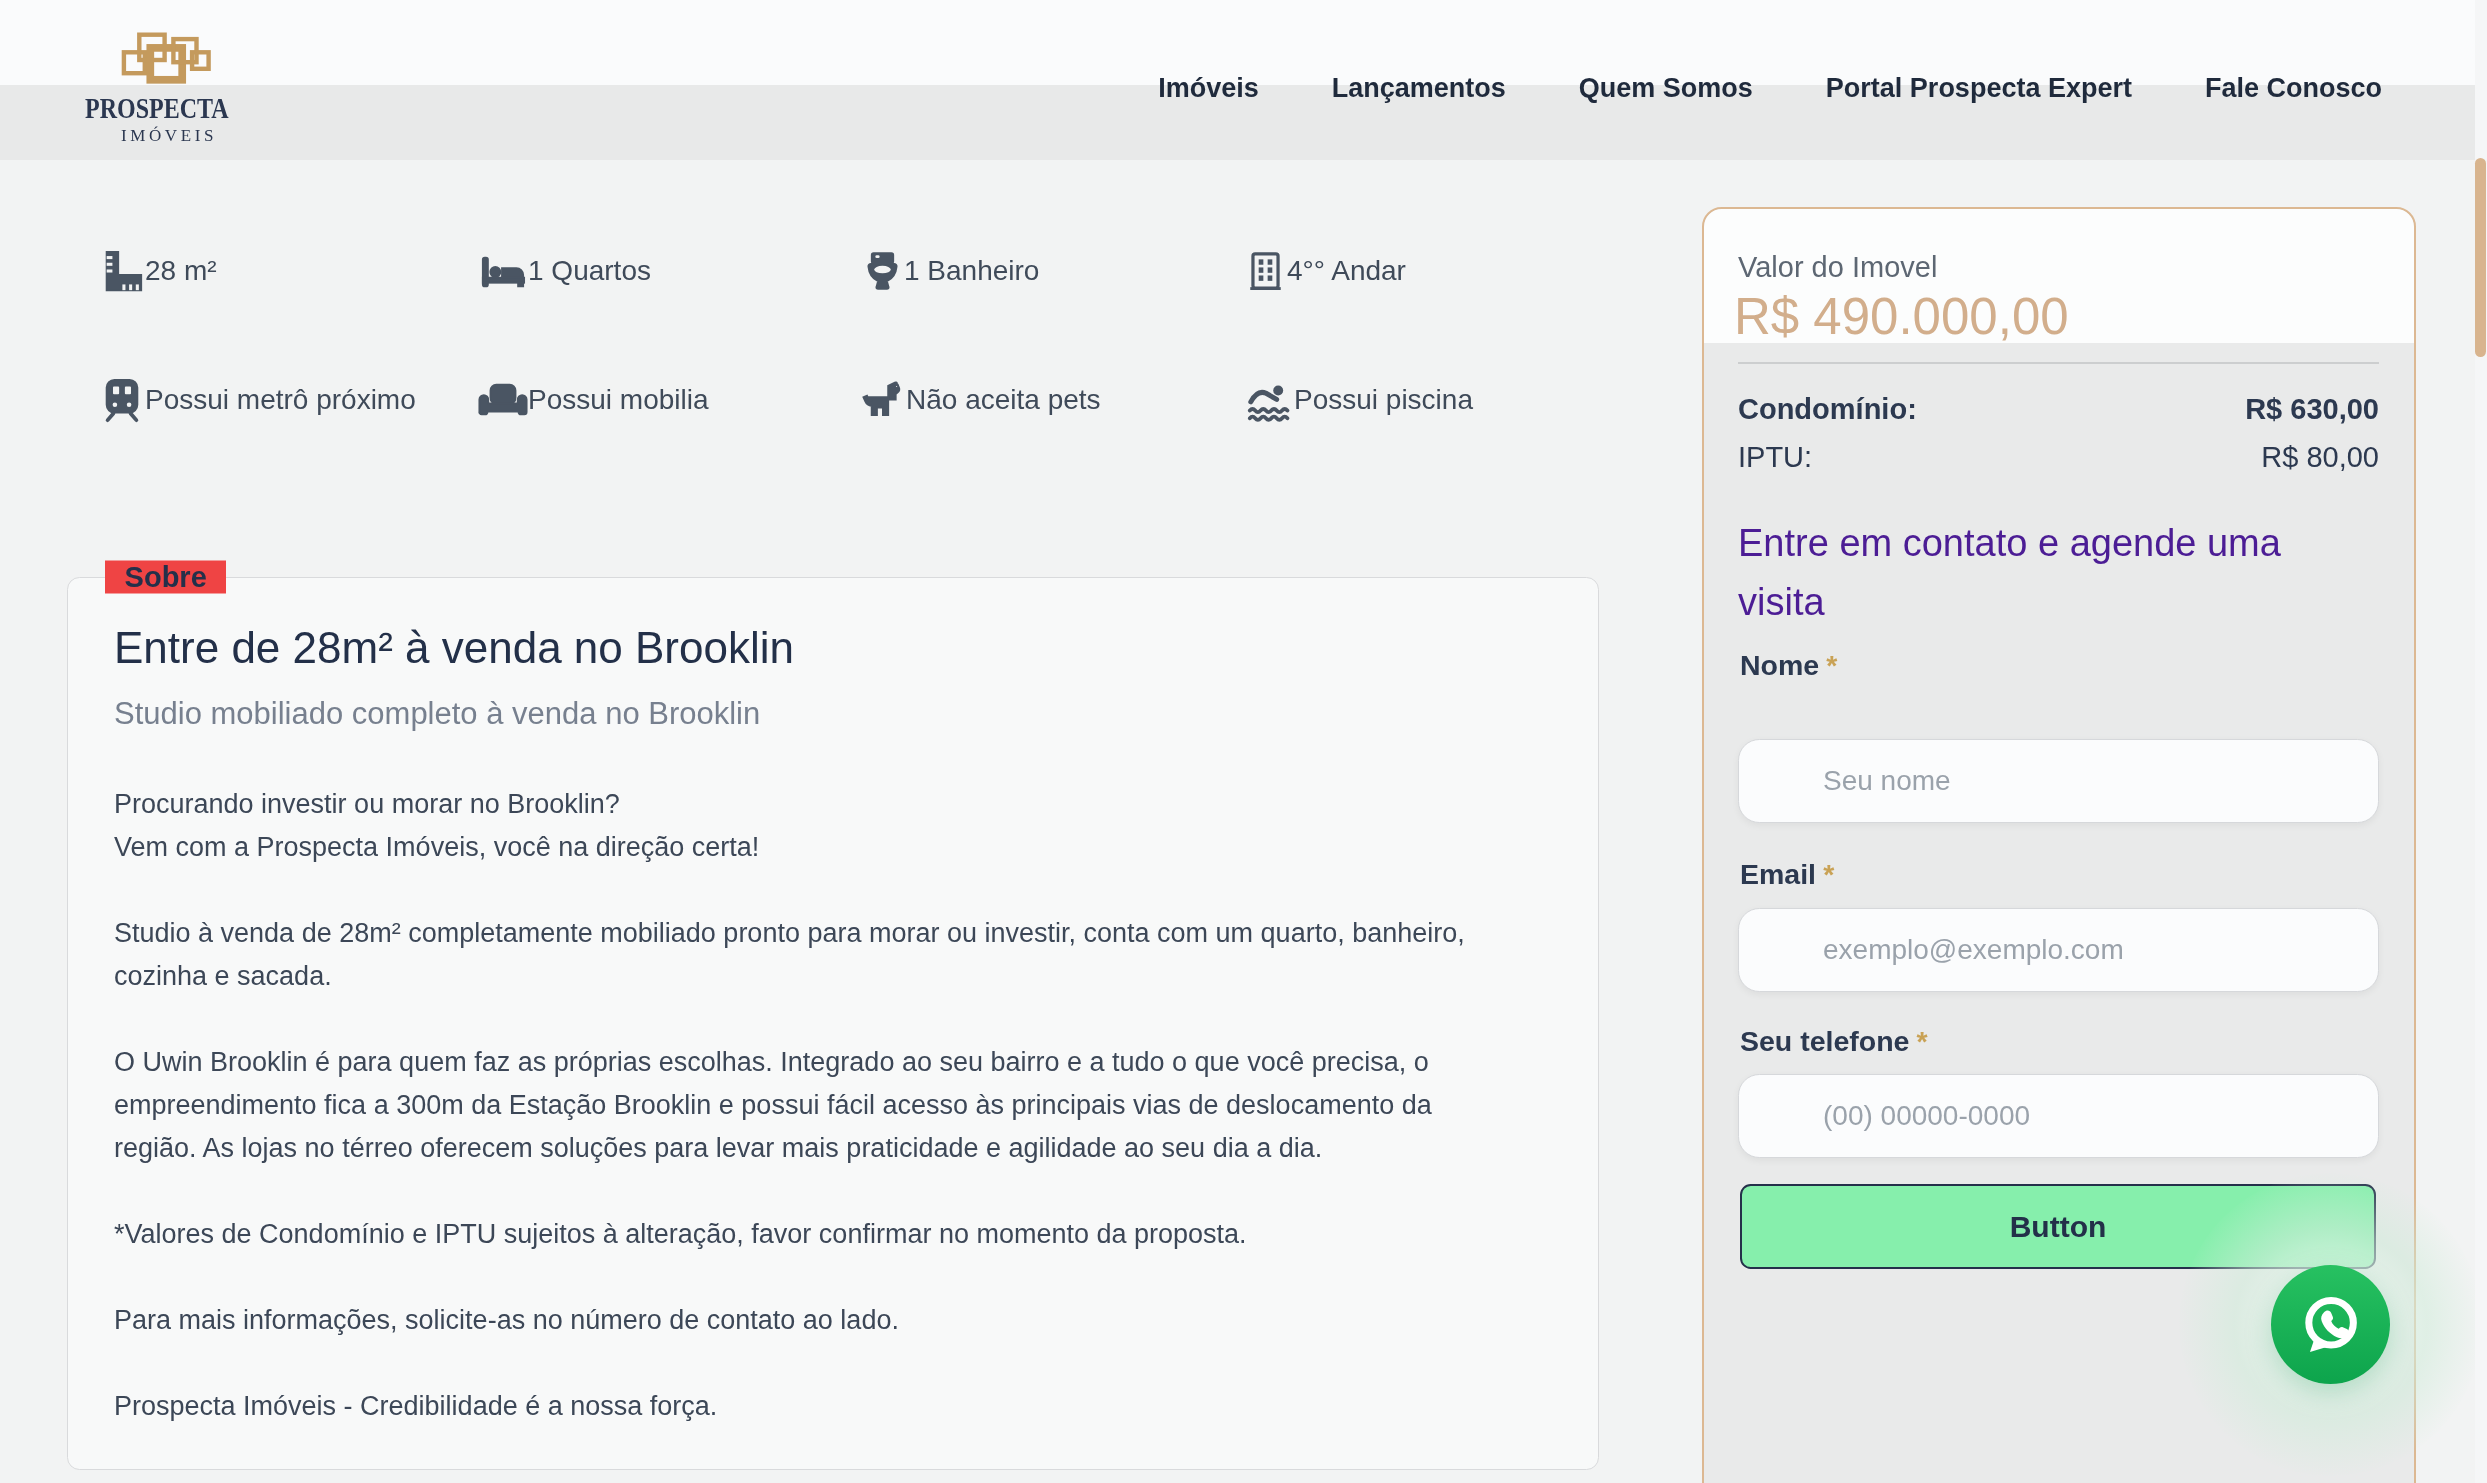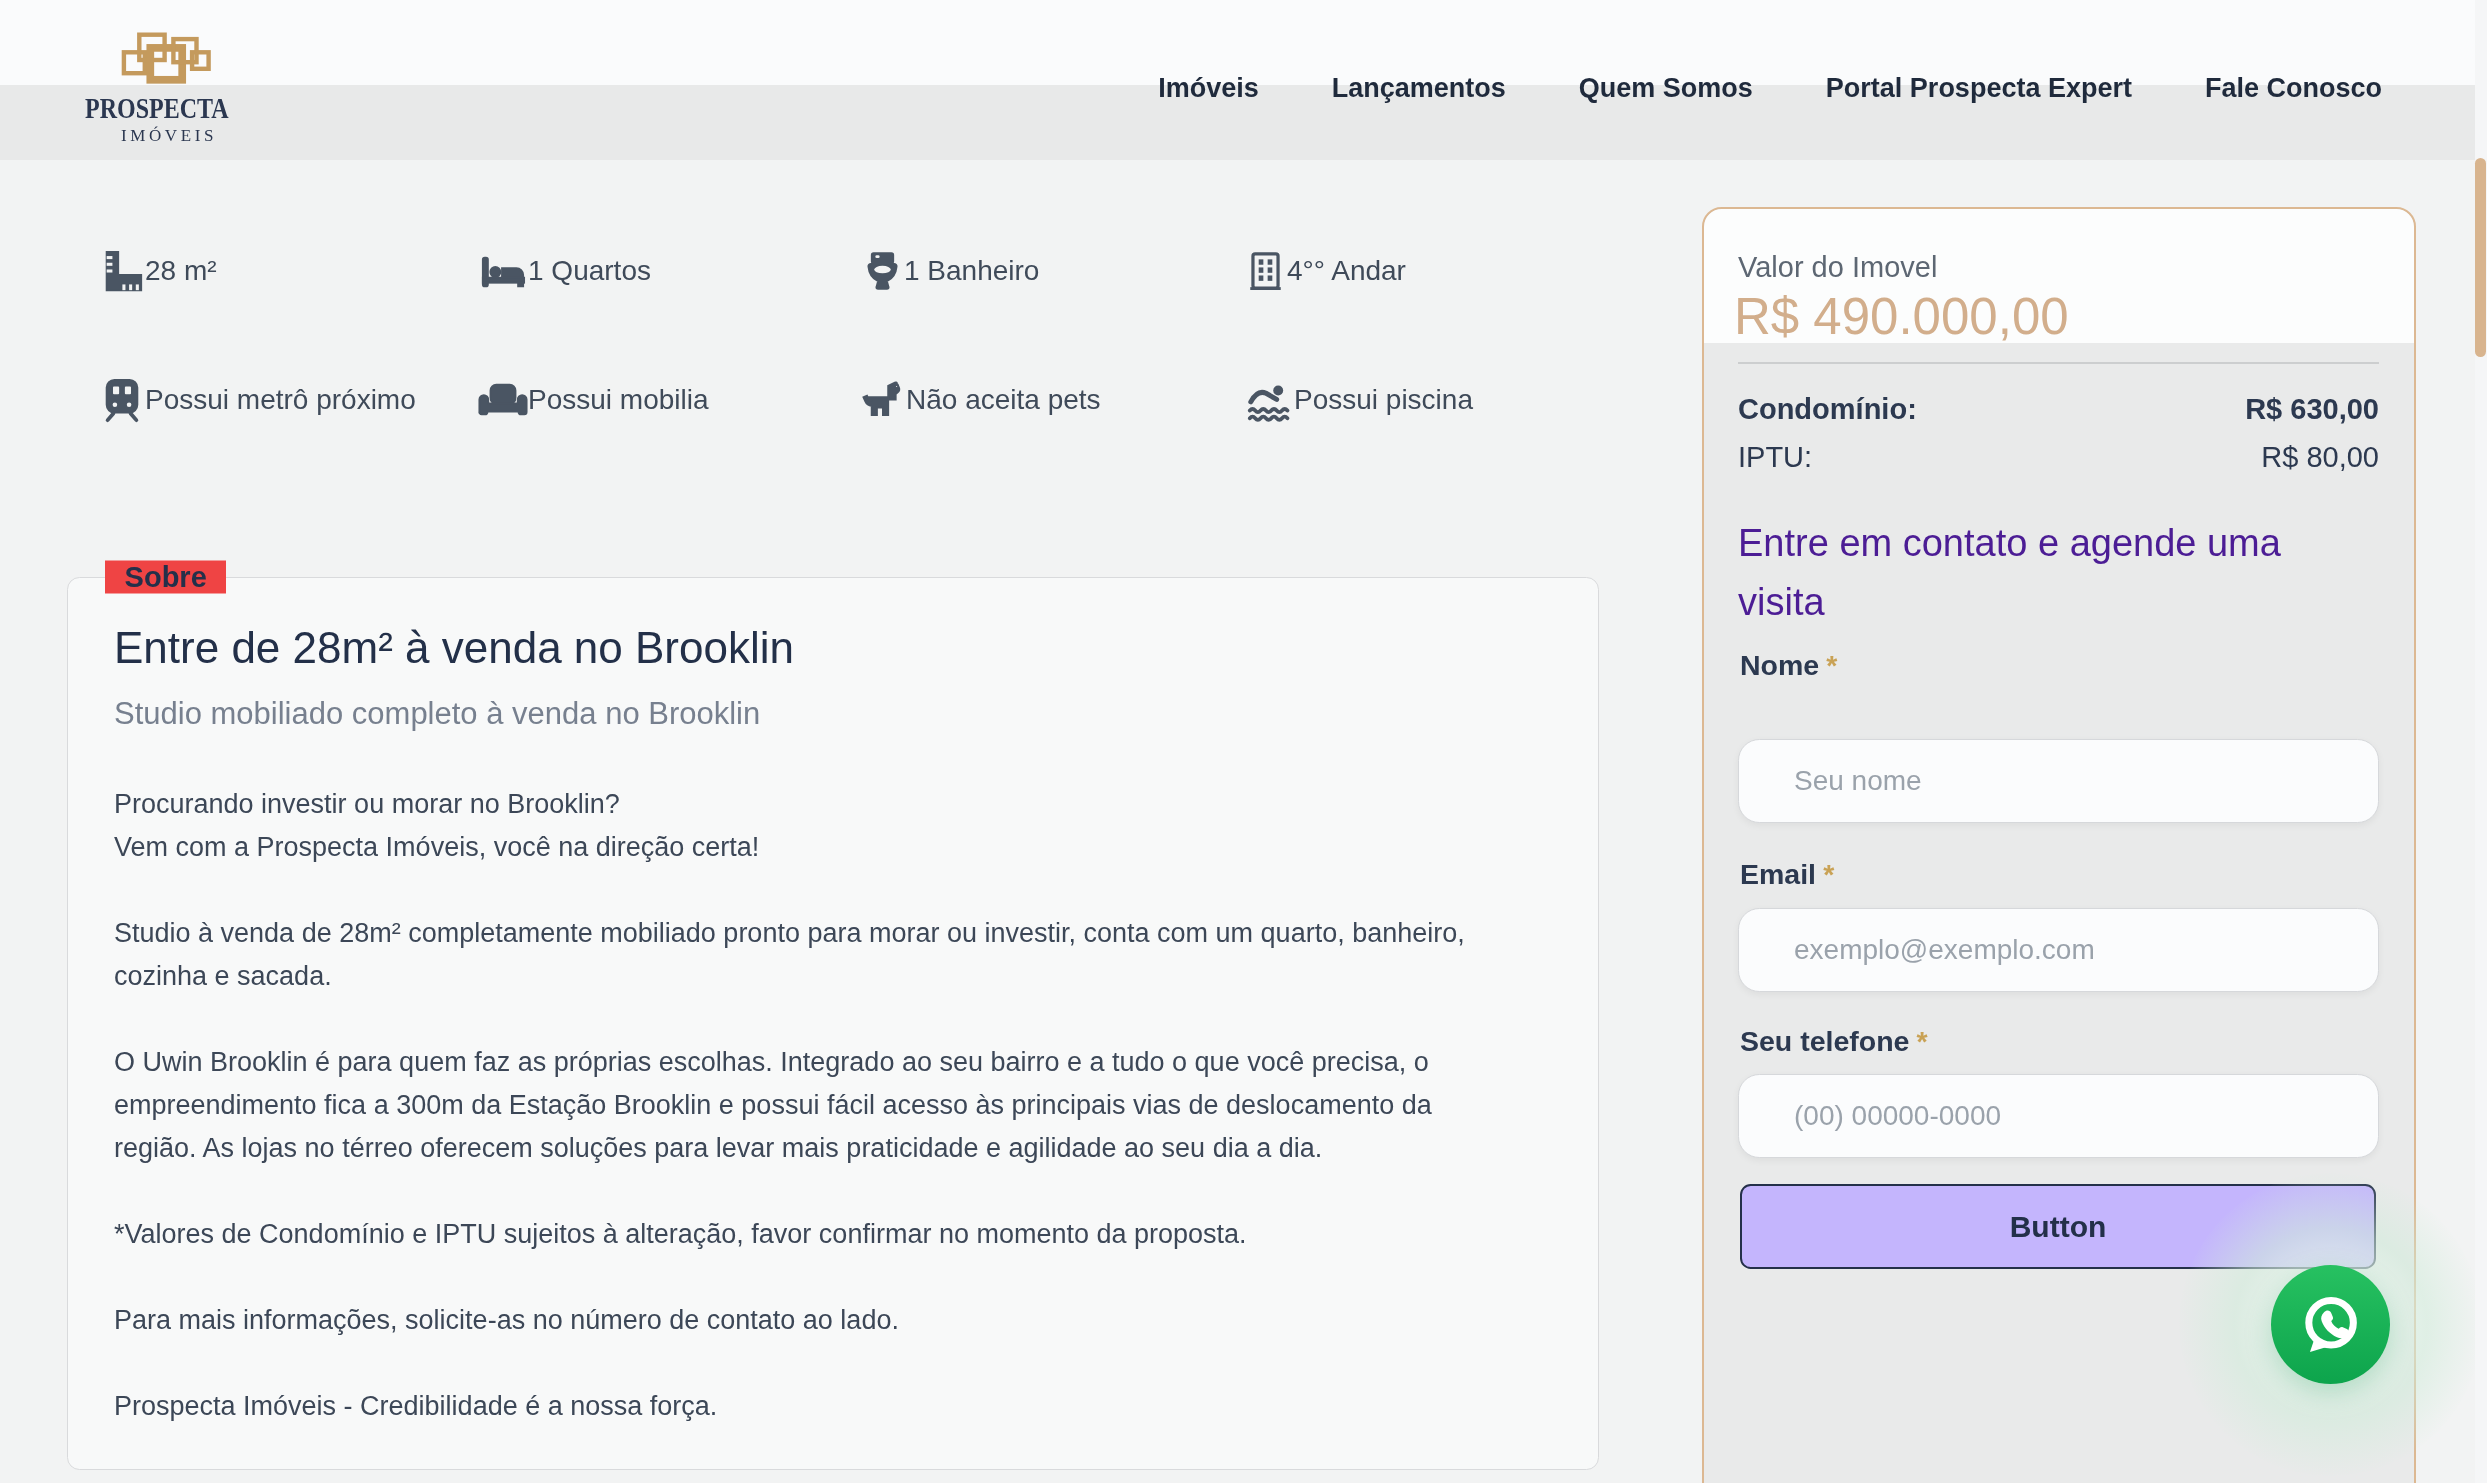--- a/index.html
+++ b/index.html
@@ -50,27 +50,27 @@
     font-size:29px; color:#2c3950; }
   .fee-row.r0 { top:393px;font-weight:bold; } .fee-row.r1 { top:441px; }
 
   .form-heading { position:absolute; left:1738px; top:514px; width:623px;
     font-size:38px; line-height:59px; color:#4c1d95; }
   .field-label { position:absolute; left:1740px; font-size:28.5px; font-weight:700; color:#2c3950; }
   .req { color:#c9a255; font-weight:700; margin-left:7.1px; }
   .field-label.f0 { top:649px; } .field-label.f1 { top:858px; } .field-label.f2 { top:1025px; }
   .text-input { position:absolute; left:1738px; width:641px; height:84px;
     background:#fbfcfd; border:1.8px solid #d6d8db; border-radius:21.4px; outline:none;
-    padding:0 0 0 55px; font-size:28px; color:#3c4757;
+    padding:0 0 0 84px; font-size:28px; color:#3c4757;
     box-shadow:0 2.7px 7.1px rgba(0,0,0,.05); font-family:"Liberation Sans", sans-serif; }
   .text-input::placeholder { color:#9aa2ab; }
   .text-input.i0 { top:739px; } .text-input.i1 { top:908px; } .text-input.i2 { top:1074px; }
 
   .submit-btn { position:absolute; left:1740px; top:1184px; width:636px; height:85px;
-    background:#c4b5fd; border:2.7px solid #24304a; border-radius:10.7px;
+    background:#86efac; border:2.7px solid #24304a; border-radius:10.7px;
     font-size:30px; font-weight:700; color:#233049; cursor:pointer;
     font-family:"Liberation Sans", sans-serif; }
 
   
   .wa-glow { position:absolute; left:2179px; top:1173px; width:303px; height:303px; border-radius:50%;
     background:radial-gradient(circle, rgba(245,252,248,.95) 0%, rgba(208,236,218,.55) 45%, rgba(208,236,218,0) 72%);
     pointer-events:none; }
   .wa-fab { position:absolute; left:2271px; top:1265px; width:119px; height:119px; border-radius:50%;
     background:linear-gradient(180deg,#27c161 0%, #0da44c 100%); cursor:pointer;
     display:flex; align-items:center; justify-content:center;

